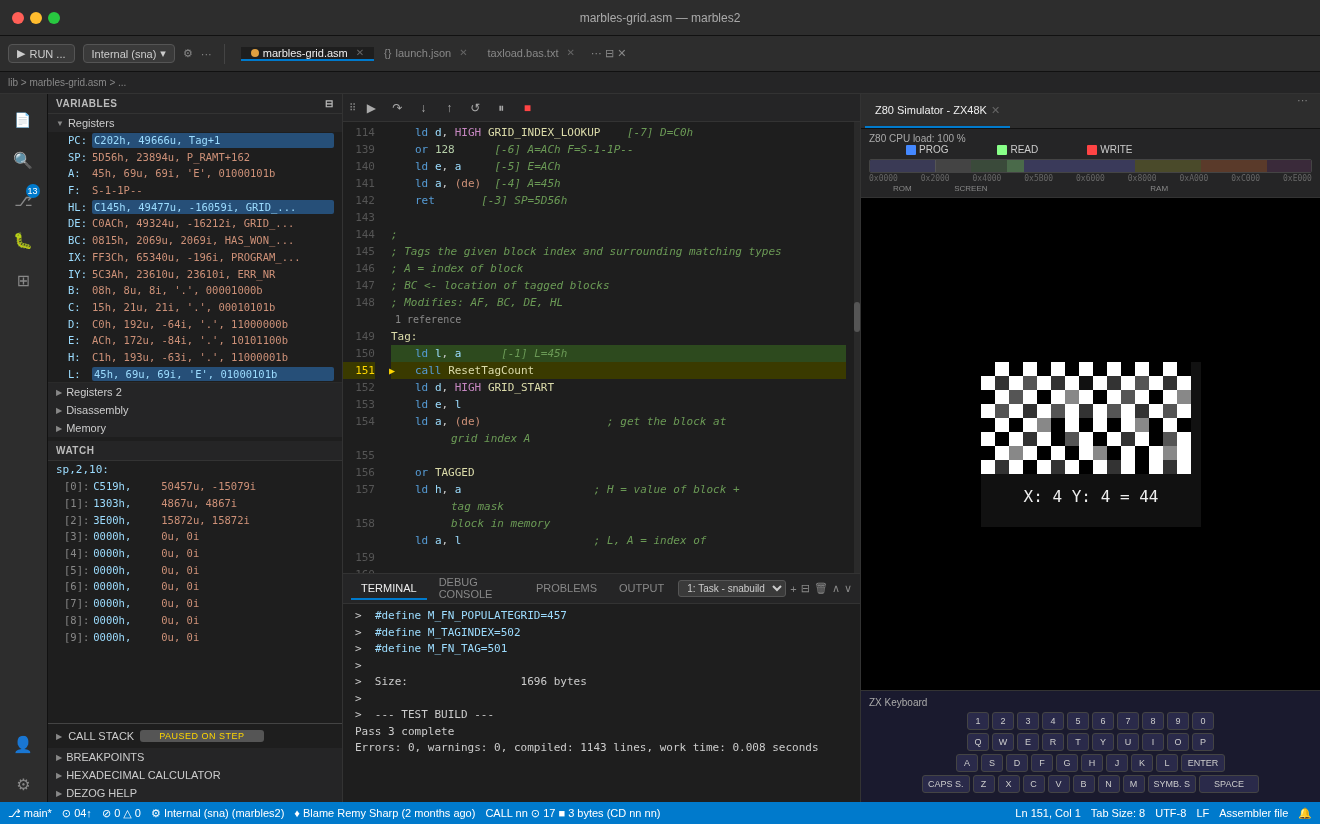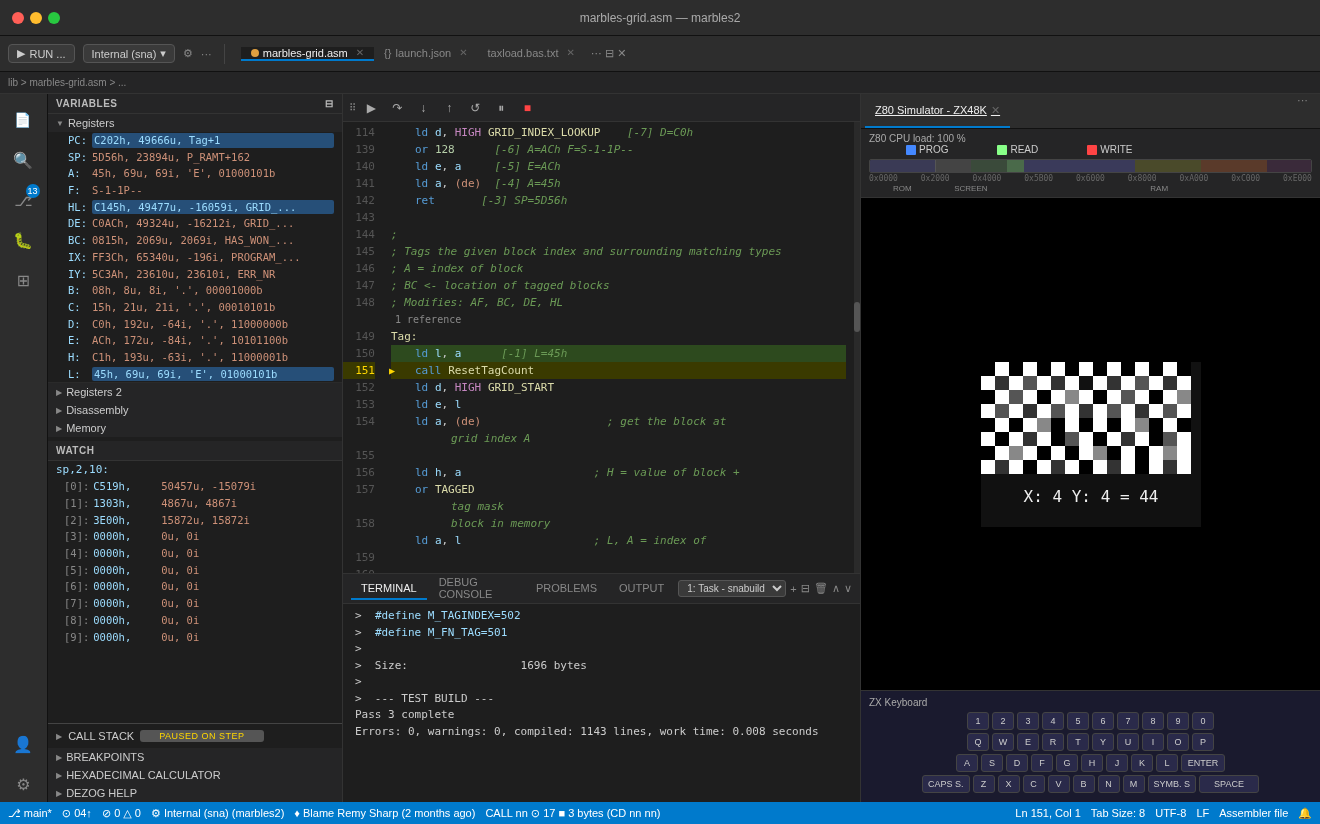--- a/index.html
+++ b/index.html
@@ -271,21 +271,20 @@
       border-bottom: 1px solid #111;
       padding: 0 4px;
     }
     .right-tab {
       display: flex;
       align-items: center;
       padding: 0 10px;
       color: #888;
       font-size: 11px;
       cursor: pointer;
-      text-decoration: underline;
     }
     .right-tab.active {
       color: #eee;
       border-bottom: 2px solid #007acc;
     }
 
     .z80-content {
       flex: 1;
       overflow: hidden;
       display: flex;
@@ -783,25 +782,25 @@
           <div class="code-line">
             <span style="padding-left:24px;"><span class="kw-inst">ld</span> <span class="kw-reg">a</span>, <span class="kw-bracket">(de)</span>&nbsp;&nbsp;&nbsp;&nbsp;&nbsp;&nbsp;&nbsp;&nbsp;&nbsp;&nbsp;&nbsp;&nbsp;&nbsp;&nbsp;&nbsp;&nbsp;&nbsp;&nbsp;&nbsp;<span class="kw-comment">; get the block at</span></span>
           </div>
           <div class="code-line">
             <span style="color:#6a9955;padding-left:60px;font-style:italic;">grid index A</span>
           </div>
 
           <div class="code-line"></div>
 
           <div class="code-line">
+            <span style="padding-left:24px;"><span class="kw-inst">or</span> <span class="kw-label">TAGGED</span></span>
+          </div>
+
+          <div class="code-line">
             <span style="padding-left:24px;"><span class="kw-inst">ld</span> <span class="kw-reg">h</span>, <span class="kw-reg">a</span>&nbsp;&nbsp;&nbsp;&nbsp;&nbsp;&nbsp;&nbsp;&nbsp;&nbsp;&nbsp;&nbsp;&nbsp;&nbsp;&nbsp;&nbsp;&nbsp;&nbsp;&nbsp;&nbsp;&nbsp;<span class="kw-comment">; H = value of block +</span></span>
-          </div>
-
-          <div class="code-line">
-            <span style="padding-left:24px;"><span class="kw-inst">or</span> <span class="kw-label">TAGGED</span></span>
           </div>
           <div class="code-line">
             <span style="color:#6a9955;padding-left:60px;font-style:italic;">tag mask</span>
           </div>
 
           <div class="code-line">
             <span style="color:#6a9955;padding-left:60px;font-style:italic;">block in memory</span>
           </div>
           <div class="code-line">
             <span style="padding-left:24px;"><span class="kw-inst">ld</span> <span class="kw-reg">a</span>, <span class="kw-reg">l</span>&nbsp;&nbsp;&nbsp;&nbsp;&nbsp;&nbsp;&nbsp;&nbsp;&nbsp;&nbsp;&nbsp;&nbsp;&nbsp;&nbsp;&nbsp;&nbsp;&nbsp;&nbsp;&nbsp;&nbsp;<span class="kw-comment">; L, A = index of</span></span>
@@ -828,20 +827,21 @@
               <option>1: Task - snabuild</option>
             </select>
             <span style="cursor:pointer;">+</span>
             <span style="cursor:pointer;">⊟</span>
             <span style="cursor:pointer;">🗑</span>
             <span style="cursor:pointer;">∧</span>
             <span style="cursor:pointer;">∨</span>
           </div>
         </div>
         <div class="terminal-content">
+          <div class="terminal-line">&gt;&nbsp;&nbsp;<span style="color:#9cdcfe;">#define M_FN_POPULATEGRID=457</span></div>
           <div class="terminal-line">&gt;&nbsp;&nbsp;<span style="color:#9cdcfe;">#define M_TAGINDEX=502</span></div>
           <div class="terminal-line">&gt;&nbsp;&nbsp;<span style="color:#9cdcfe;">#define M_FN_TAG=501</span></div>
           <div class="terminal-line">&gt;</div>
           <div class="terminal-line">&gt;&nbsp;&nbsp;Size:&nbsp;&nbsp;&nbsp;&nbsp;&nbsp;&nbsp;&nbsp;&nbsp;&nbsp;&nbsp;&nbsp;&nbsp;&nbsp;&nbsp;&nbsp;&nbsp;&nbsp;1696 bytes</div>
           <div class="terminal-line">&gt;</div>
           <div class="terminal-line">&gt;&nbsp;&nbsp;--- TEST BUILD ---</div>
           <div class="terminal-line">Pass 3 complete</div>
           <div class="terminal-line">Errors: 0, warnings: 0, compiled: 1143 lines, work time: 0.008 seconds</div>
         </div>
       </div>

